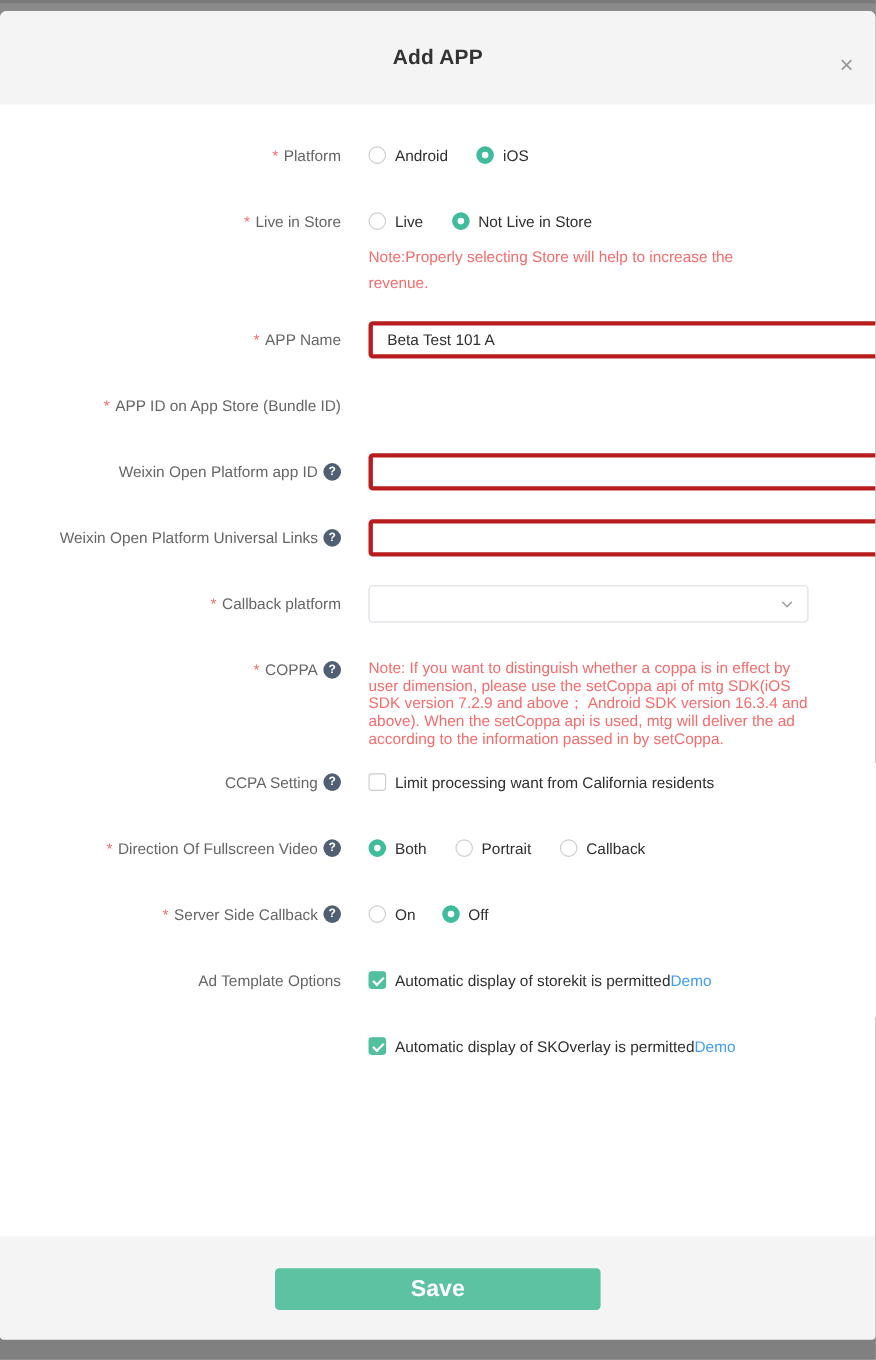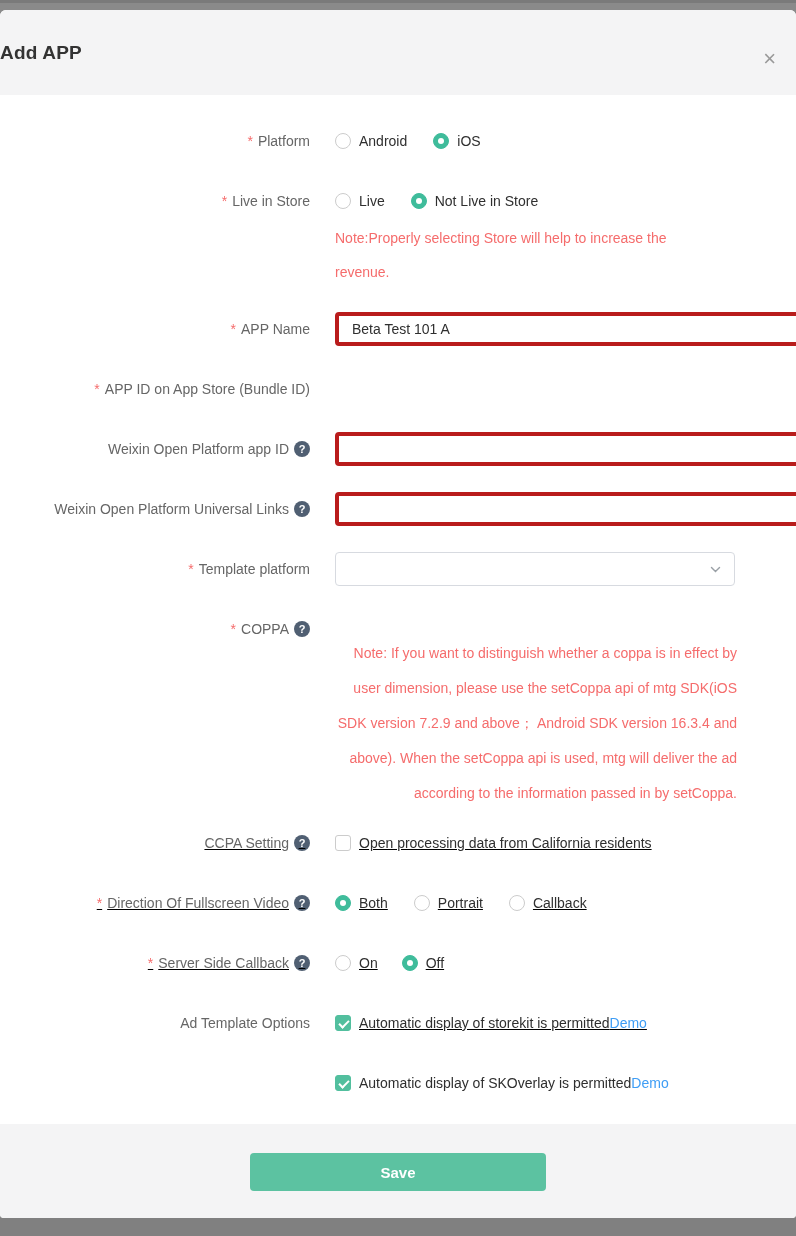--- a/index.html
+++ b/index.html
@@ -3,21 +3,21 @@
 <meta charset="utf-8">
 <style>
   * { margin:0; padding:0; box-sizing:border-box; }
   html,body { width:796px; font-family:"Liberation Sans","DejaVu Sans",sans-serif; background:#8a8a8a; }
   .page { width:796px; height:1236px; position:relative; background:#8a8a8a; }
   .top-strip { height:10px; background:#8a8a8a; border-top:3px solid #7a7a7a; }
   .bottom-strip { height:18px; background:#808080; }
 
   .modal { width:796px; background:#fff; border-radius:6px 6px 4px 4px; overflow:hidden; }
   .modal-header { height:85px; background:#f4f4f5; position:relative;
-                  display:flex; align-items:center; justify-content:flex-start; }
+                  display:flex; align-items:center; justify-content:center; }
   .modal-title { font-size:19px; font-weight:600; color:#333; letter-spacing:.2px; }
   .modal-close { position:absolute; right:20px; top:38px; font-size:22px; line-height:1;
                  color:#999; cursor:pointer; font-weight:400; }
 
   .modal-body { height:1029px; background:#fff; padding-top:36px; overflow:hidden; }
 
   .row { display:flex; align-items:flex-start; }
   .lbl-col { width:310px; flex:0 0 310px; text-align:right; padding-right:0;
              font-size:14px; color:#666; display:flex; justify-content:flex-end;
              align-items:center; gap:5px; }
@@ -26,60 +26,60 @@
   .help-icon { width:16px; height:16px; border-radius:50%; background:#505f72; color:#fff;
                font-size:11px; font-weight:700; display:inline-flex; align-items:center;
                justify-content:center; flex:0 0 16px; cursor:pointer; }
 
   
   .row-platform { margin-bottom:40px; }
   .row-live { margin-bottom:23px; }
   .row-input { margin-bottom:26px; }
   .row-select { margin-bottom:33px; }
   .row-coppa { margin-bottom:22px; }
-  .row-gap40 { margin-bottom:40px;text-decoration:underline; }
+  .row-gap40 { margin-bottom:40px; }
 
   .lbl-center34 { height:34px; }
   .lbl-center20 { height:20px; }
 
   .opt-line { display:flex; align-items:center; gap:26px; height:20px; }
   .radio-option, .checkbox-option { display:inline-flex; align-items:flex-start; gap:8px;
              font-size:14px; color:#2f2f2f; cursor:pointer; }
   .radio { width:16px; height:16px; border-radius:50%; border:1px solid #ccc; background:#fff;
            position:relative; flex:0 0 16px; }
   .radio.selected { background:#3fbc9b; border-color:#3fbc9b; }
   .radio.selected::after { content:""; position:absolute; width:6px; height:6px; border-radius:50%;
            background:#fff; left:4px; top:4px; }
   .checkbox { width:16px; height:16px; border-radius:3px; border:1px solid #ccc; background:#fff;
            position:relative; flex:0 0 16px; }
   .checkbox.checked { background:#52bf9e; border-color:#52bf9e; }
   .checkbox.checked::after { content:""; position:absolute; left:3px; top:4px; width:8px; height:4px;
            border-left:2px solid #fff; border-bottom:2px solid #fff; transform:rotate(-45deg); }
 
-  .note { color:#f56c6c; font-size:14px; line-height:34px; margin-top:10px; max-width:368px; }
-  .note-coppa { margin-top:17px; line-height:35px; max-width:402px;text-align:right; }
+  .note { color:#f56c6c; font-size:14px; line-height:24px; margin-top:10px; max-width:368px; }
+  .note-coppa { margin-top:0; line-height:16px; max-width:402px; }
 
   .text-input { width:472px; height:34px; border:4px solid #b91c1c; border-radius:4px;
            padding:0 13px; font-size:14px; color:#2f2f2f; outline:none;
            font-family:"Liberation Sans","DejaVu Sans",sans-serif; background:#fff; }
   .text-input::placeholder { color:#b4bac2; opacity:1; }
 
   .select-box { width:400px; height:34px; border:1px solid #d7dae0; border-radius:4px;
            background:#fff; display:flex; align-items:center; justify-content:space-between;
            padding:0 12px; cursor:pointer; }
   .select-value { font-size:14px; color:#2f2f2f; }
 
   .demo-link { color:#3e9df5; font-size:14px; margin-left:0; text-decoration:none; cursor:pointer; }
   .ad-opt-row { height:20px; display:flex; align-items:center; }
-  .ad-opt-gap { margin-bottom:40px;text-decoration:underline; }
+  .ad-opt-gap { margin-bottom:40px; }
 
   .modal-footer { height:94px; background:#f4f4f5; display:flex; align-items:flex-start;
            justify-content:center; padding-top:29px; }
   .save-btn { width:296px; height:38px; background:#5cc2a1; border:none; border-radius:4px;
-           color:#fff; font-size:15px; font-weight:700; cursor:pointer;
+           color:#fff; font-size:21px; font-weight:700; cursor:pointer;
            font-family:"Liberation Sans","DejaVu Sans",sans-serif; }
 </style>
 </head>
 <body>
 
 <div class="page">
   <div class="top-strip"></div>
 
   <div class="modal">
 
@@ -162,21 +162,21 @@
           <span class="help-icon">?</span>
         </div>
         <div class="ctl-col">
           <input class="text-input" type="text" style="">
         </div>
       </div>
 
       <div class="row row-select">
         <div class="lbl-col lbl-center34">
           <span class="req">*</span>
-          <span>Template platform</span>
+          <span>Callback platform</span>
         </div>
         <div class="ctl-col">
           <div class="select-box">
             <span class="select-value"></span>
             <span style="display:inline-flex;">
               <svg width="13" height="13" viewBox="0 0 12 12">
                   <path d="M2.3 4.2 L6 7.9 L9.7 4.2" stroke="#9aa0a6" stroke-width="1.3" fill="none" stroke-linecap="round"></path>
                 </svg>
             </span>
           </div>
@@ -196,21 +196,21 @@
 
       <div class="row row-gap40">
         <div class="lbl-col lbl-center20">
           <span>CCPA Setting</span>
           <span class="help-icon">?</span>
         </div>
         <div class="ctl-col">
           <div class="ad-opt-row">
             <label class="checkbox-option">
               <span class="checkbox"></span>
-              <span>Open processing data from California residents</span>
+              <span>Limit processing want from California residents</span>
             </label>
           </div>
         </div>
       </div>
 
       <div class="row row-gap40">
         <div class="lbl-col lbl-center20">
           <span class="req">*</span>
           <span>Direction Of Fullscreen Video</span>
           <span class="help-icon">?</span>

